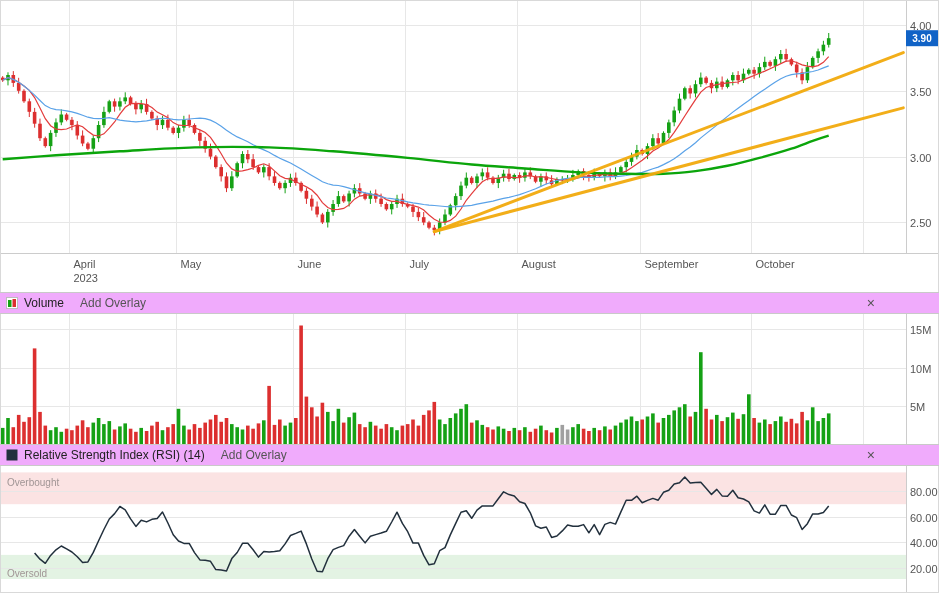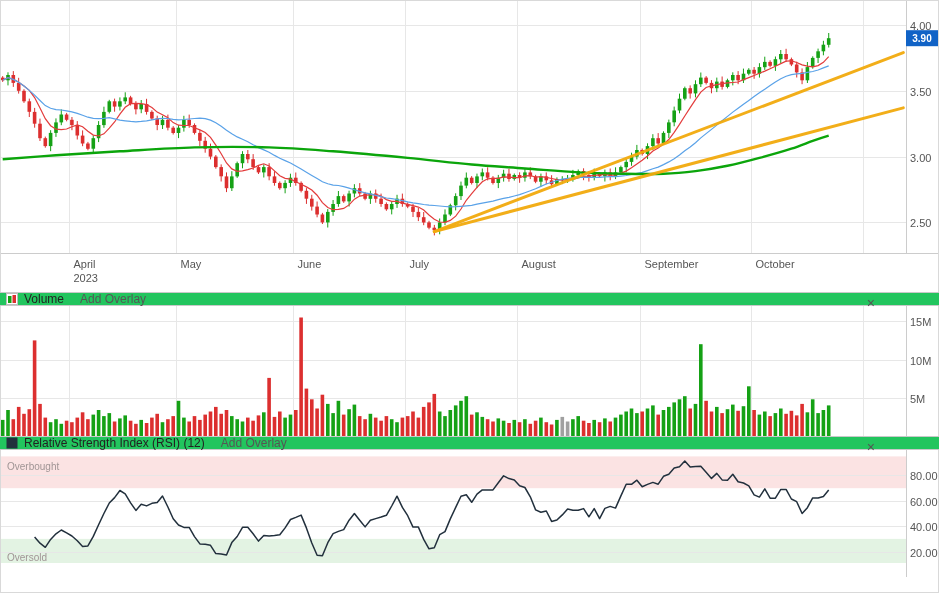--- a/index.html
+++ b/index.html
@@ -3,21 +3,21 @@
 <meta charset="utf-8">
 <style>
   *{margin:0;padding:0;box-sizing:border-box}
   html,body{width:939px;height:593px;background:#fff;font-family:"Liberation Sans",sans-serif;overflow:hidden}
   .chart-widget{width:939px;height:593px;background:#fff;outline:1px solid #d9d9d9;outline-offset:-1px}
   svg{display:block}
   svg text{font-family:"Liberation Sans",sans-serif}
   .axis{font-size:11px;fill:#555}
   .band-label{font-size:10px;fill:#a09595}
   .tag-text{font-size:10px;fill:#fff;font-weight:bold}
-  .panel-header{height:14px;background:#22c55e;border-top:1px solid #c9c9c9;border-bottom:1px solid #c9c9c9;
+  .panel-header{height:22px;background:#f0abfc;border-top:1px solid #c9c9c9;border-bottom:1px solid #c9c9c9;
     display:flex;align-items:center;padding:0 6px;position:relative;font-size:12px;color:#222}
   .legend-icon{display:flex;margin-right:6px}
   .panel-title{margin-right:16px;white-space:nowrap}
   .add-overlay{color:#555;cursor:pointer;white-space:nowrap}
   .close-btn{position:absolute;right:64px;top:0;height:20px;line-height:20px;font-size:14px;color:#555;cursor:pointer}
 </style>
 </head>
 <body>
 
 <div class="chart-widget">
@@ -560,21 +560,21 @@
       </g>
       <line x1="906.5" y1="0" x2="906.5" y2="130" stroke="#cccccc"></line>
     </svg>
 
   <div class="panel-header">
     <span class="legend-icon">
       <svg width="12" height="12">
         <rect x="0.5" y="0.5" width="11" height="11" fill="#22303d"></rect>
       </svg>
     </span>
-    <span class="panel-title">Relative Strength Index (RSI) (12)</span>
+    <span class="panel-title">Relative Strength Index (RSI) (14)</span>
     <span class="add-overlay">Add Overlay</span>
     <span class="close-btn">×</span>
   </div>
 
   <svg id="rsi-svg" width="939" height="127">
       <rect x="0" y="6.4" width="906" height="31.8" fill="#fbe3e3"></rect>
       <rect x="0" y="88.9" width="906" height="24.1" fill="#e3f3e3"></rect>
       <line x1="0" y1="25.5" x2="906" y2="25.5" stroke="#e7e7e7"></line>
       <text x="910" y="29.5" class="axis">80.00</text>
       <line x1="0" y1="51.5" x2="906" y2="51.5" stroke="#e7e7e7"></line>

